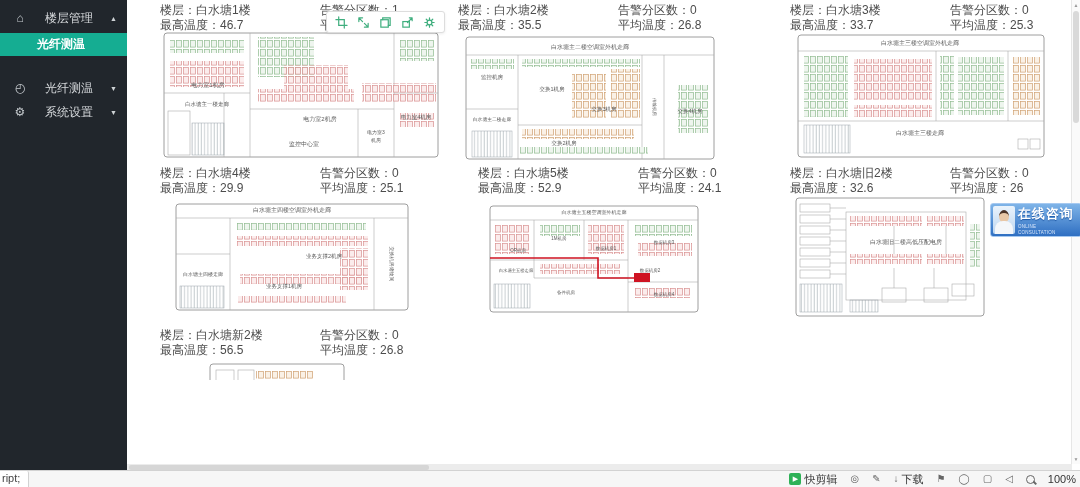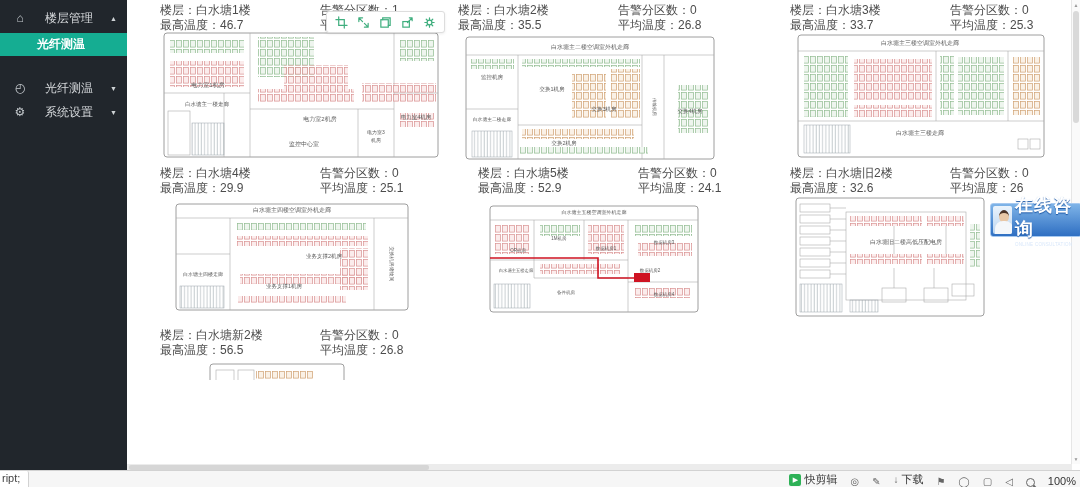--- a/index.html
+++ b/index.html
@@ -30,35 +30,35 @@
                 box-shadow:0 1px 3px rgba(0,0,0,.08);z-index:6;}
   .snip-btn{width:15px;height:15px;display:inline-flex;align-items:center;justify-content:center;cursor:pointer;}
   .snip-btn svg{stroke:#3fae7e;fill:none;stroke-width:1.3;stroke-linecap:round;}
   
   .consult{position:absolute;left:990px;top:203px;width:90px;height:32px;z-index:8;display:flex;align-items:center;
            background:linear-gradient(180deg,#7fb4e8,#2f6fc2);border:1px solid #a6c9f0;border-radius:3px;cursor:pointer;}
   .consult-photo{width:22px;height:28px;margin-left:2px;border-radius:2px;background:linear-gradient(180deg,#eaf3fc,#bcd6f0);position:relative;overflow:hidden;}
   .consult-photo .head{position:absolute;left:6px;top:4px;width:10px;height:10px;border-radius:50%;background:#e8c8a8;border-top:3px solid #4a3328;}
   .consult-photo .torso{position:absolute;left:2px;top:15px;width:18px;height:14px;border-radius:8px 8px 0 0;background:#f4f7fa;}
   .consult-text{margin-left:3px;}
-  .consult-title{color:#ffffff;font-size:18px;font-weight:bold;letter-spacing:1px;text-shadow:0 1px 1px #1c57a5;}
+  .consult-title{color:#ffffff;font-size:13px;font-weight:bold;letter-spacing:1px;text-shadow:0 1px 1px #1c57a5;}
   .consult-sub{color:#d8e7fa;font-size:5px;letter-spacing:.3px;transform:scale(.9);transform-origin:left;}
   
   .vscroll{position:absolute;right:0;top:0;width:8px;height:464px;background:#fafafa;border-left:1px solid #e6e6e6;z-index:4;}
   .varrow{position:absolute;left:0;width:8px;height:10px;font-size:5px;color:#999;text-align:center;line-height:10px;}
   .varrow.up{top:0;}
   .varrow.down{bottom:0;}
   .vthumb{position:absolute;left:1px;top:11px;width:6px;height:112px;background:#d9d9d9;border-radius:3px;}
   .hscroll{position:absolute;left:127px;right:8px;bottom:16px;height:7px;background:#ececec;z-index:4;}
   .hthumb{position:absolute;left:2px;top:1px;width:300px;height:5px;background:#d6d6d6;border-radius:2px;}
   .sb-bottom-fill{position:absolute;left:0;bottom:16px;width:127px;height:7px;background:#21262c;z-index:5;}
   
   .statusbar{position:absolute;left:0;bottom:0;width:1080px;height:16px;background:#f6f6f6;border-top:1px solid #d2d2d2;z-index:9;font-size:11px;color:#444;}
   .link-tip{position:absolute;left:0;top:0;height:27px;line-height:15px;padding:0 8px 0 2px;background:#ffffff;border-right:1px solid #d2d2d2;border-radius:0 2px 0 0;}
-  .sb-tools{position:absolute;right:4px;top:0;height:16px;display:flex;align-items:flex-end;gap:13px;padding-left:27px;}
+  .sb-tools{position:absolute;right:4px;top:0;height:16px;display:flex;align-items:center;gap:13px;padding-left:27px;}
   .tool{display:inline-flex;align-items:center;gap:3px;cursor:pointer;color:#333;}
   .tool-ico{color:#666;font-size:10px;cursor:pointer;line-height:1;}
   .player-ico{width:12px;height:12px;background:#2eb157;border-radius:2px;color:#fff;font-size:7px;display:inline-flex;align-items:center;justify-content:center;}
   .mag{width:7px;height:7px;border:1.5px solid #666;border-radius:50%;position:relative;display:inline-block;}
   .mag::after{content:"";position:absolute;width:4px;height:1.5px;background:#666;transform:rotate(45deg);right:-3px;bottom:-1px;}
 </style>
 </head>
 <body>
 
 <aside class="sidebar">

